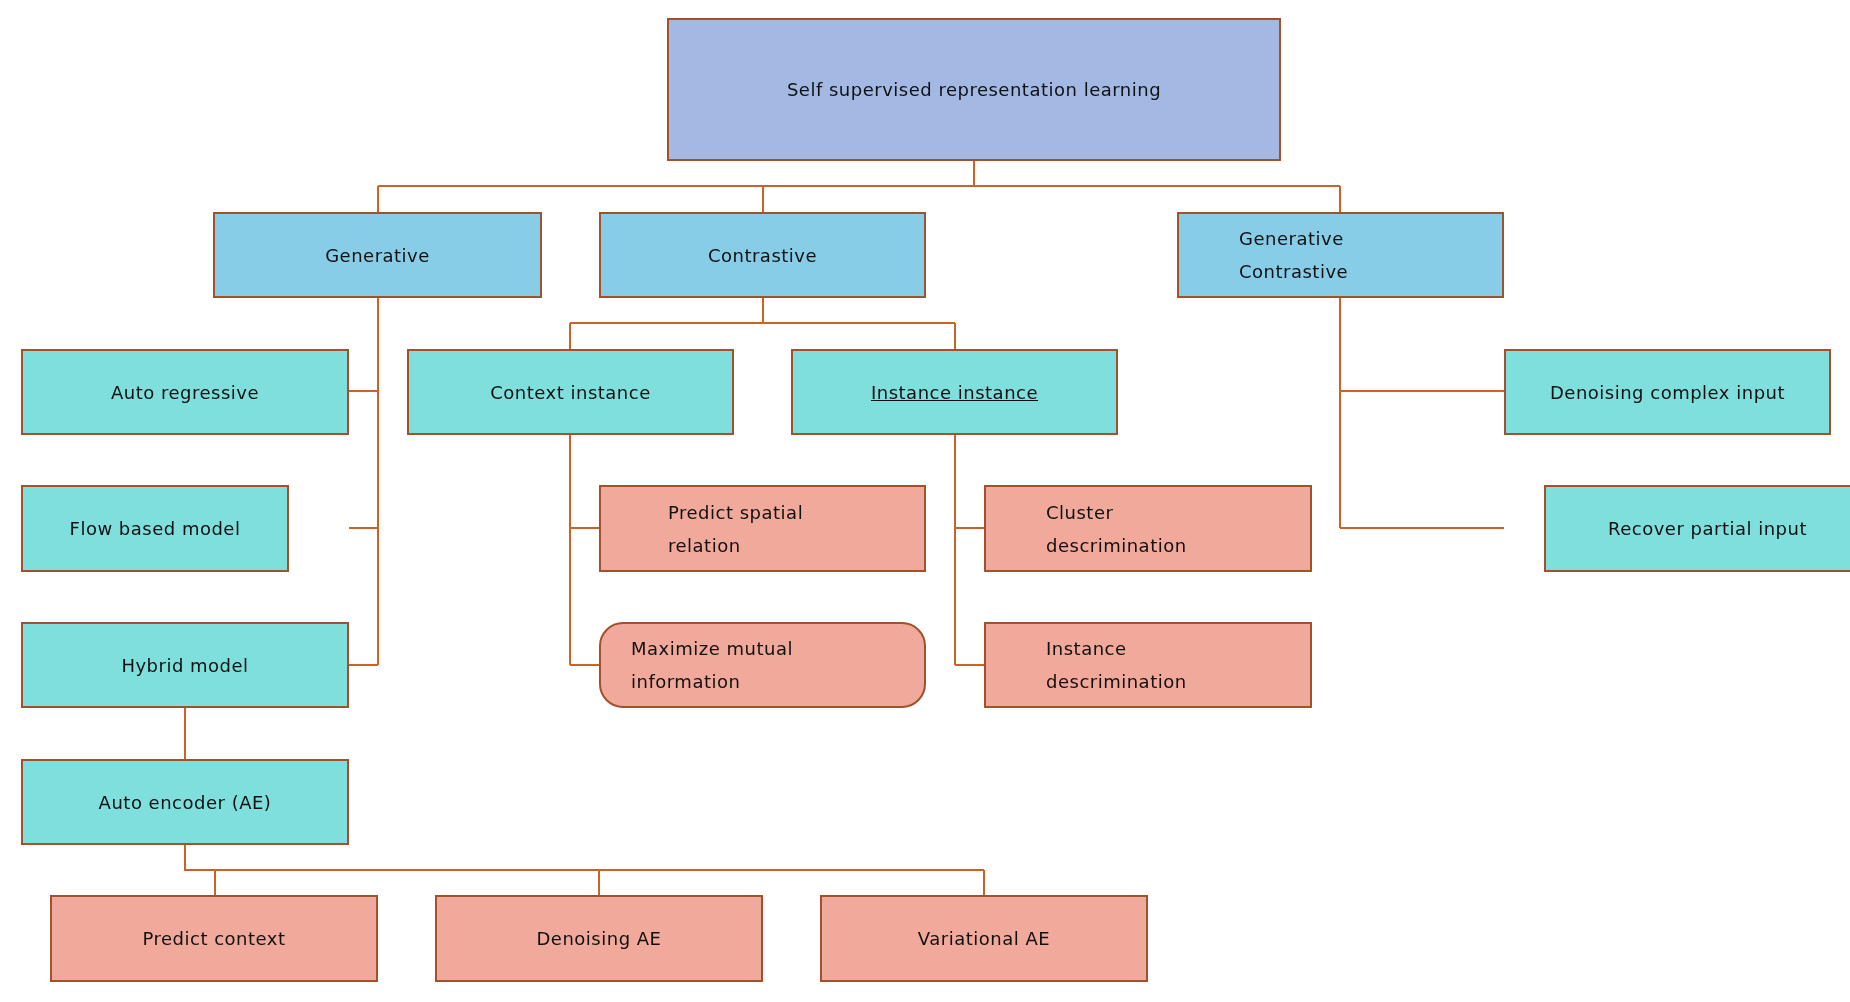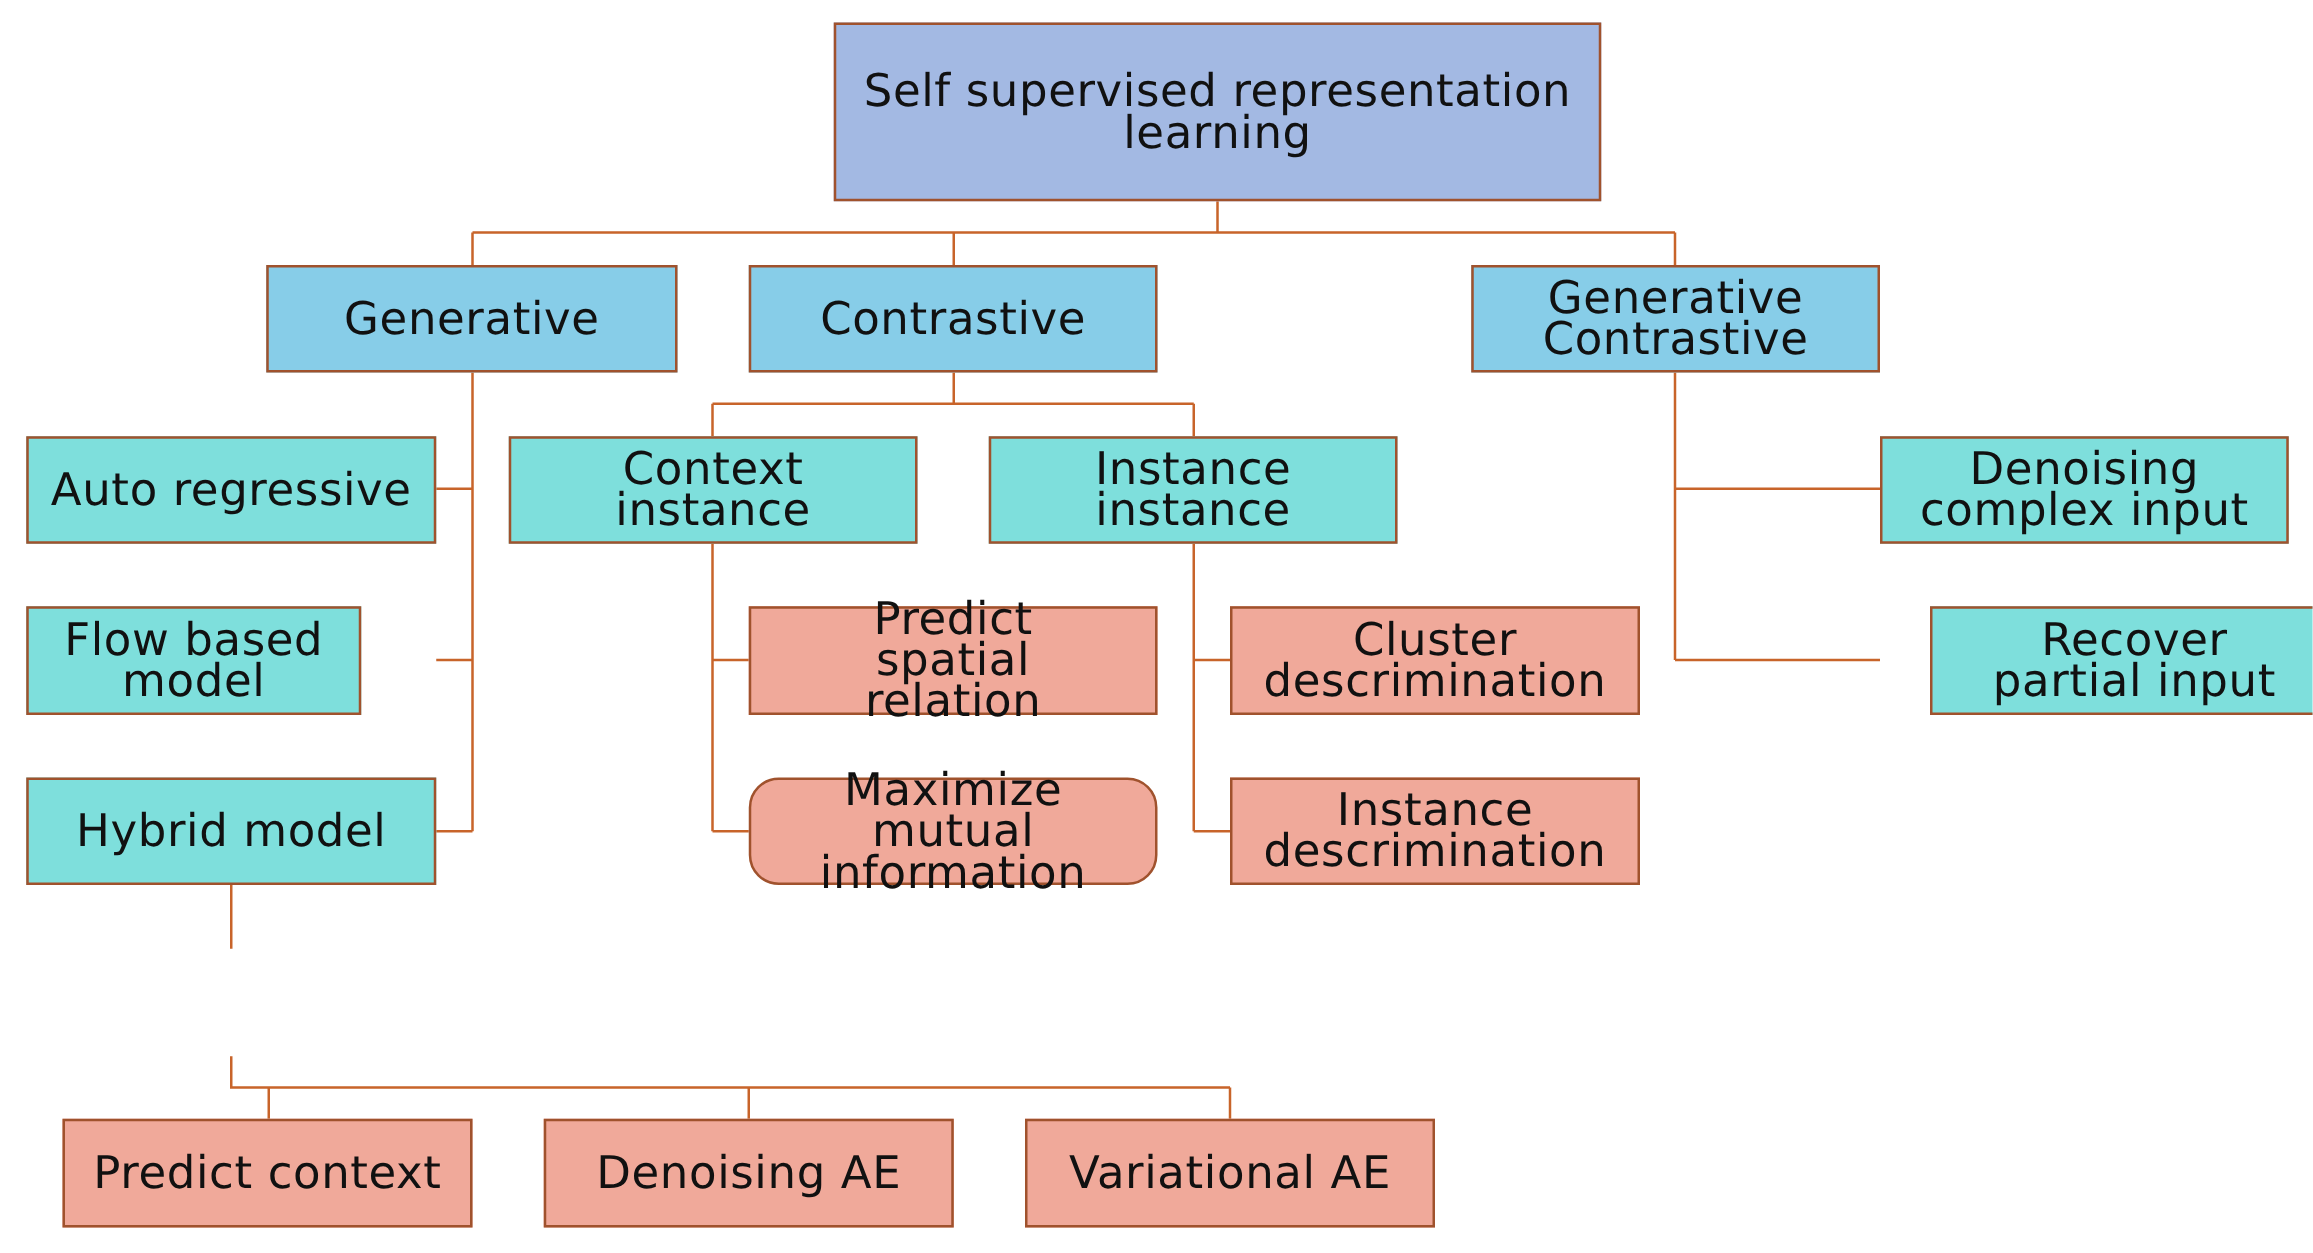--- a/index.html
+++ b/index.html
@@ -1,21 +1,21 @@
 <!DOCTYPE html>
 <html><head>
 <meta charset="utf-8">
 <style>
   html, body { margin:0; padding:0; background:#ffffff; }
   body { width:1850px; height:1002px; position:relative; overflow:hidden;
          font-family:"DejaVu Sans", sans-serif; }
   #canvas { position:absolute; left:0; top:0; width:1850px; height:1002px; }
   .node { position:absolute; box-sizing:border-box; border:2px solid #a0522d;
-          display:flex; align-items:center; justify-content:center; text-align:center;
-          color:#111; font-size:36px; line-height:33px; letter-spacing:0.5px; padding:0 10px; }
+          display:flex; align-items:center; justify-content:center; text-align:left;
+          color:#111; font-size:18px; line-height:33px; letter-spacing:0.5px; padding:0 10px; }
   .root { background:#a3b9e3; }
   .lvl1 { background:#87cde8; }
   .cyan { background:#7edfdc; }
   .salmon { background:#f0a99a; }
   svg.lines { position:absolute; left:0; top:0; }
 </style>
 </head>
 <body>
 
 <div id="canvas">
@@ -42,23 +42,24 @@
 
   <div class="node root" style="left:667px;top:18px;width:614px;height:143px;">Self supervised representation learning</div>
 
   <div class="node lvl1" style="left:213px;top:212px;width:329px;height:86px;">Generative</div>
   <div class="node lvl1" style="left:599px;top:212px;width:327px;height:86px;">Contrastive</div>
   <div class="node cyan" style="left:21px;top:349px;width:328px;height:86px;">Auto regressive</div>
 
   <div class="node lvl1" style="left:1177px;top:212px;width:327px;height:86px;padding:0 60px;">Generative Contrastive</div>
   <div class="node cyan" style="left:21px;top:485px;width:268px;height:87px;">Flow based model</div>
   <div class="node cyan" style="left:21px;top:622px;width:328px;height:86px;">Hybrid model</div>
+  <div class="node cyan" style="left:21px;top:759px;width:328px;height:86px;">Auto encoder (AE)</div>
 
   <div class="node cyan" style="left:407px;top:349px;width:327px;height:86px;">Context instance</div>
-  <div class="node cyan" style="left:791px;top:349px;width:327px;height:86px;">Instance instance</div>
+  <div class="node cyan" style="left:791px;top:349px;width:327px;height:86px;text-decoration:underline;">Instance instance</div>
 
   <div class="node salmon" style="left:599px;top:485px;width:327px;height:87px;padding:0 67px;">Predict spatial relation</div>
   <div class="node salmon" style="left:599px;top:622px;width:327px;height:86px;padding:0 30px;border-radius:24px;">Maximize mutual information</div>
   <div class="node salmon" style="left:984px;top:485px;width:328px;height:87px;padding:0 60px;">Cluster descrimination</div>
   <div class="node salmon" style="left:984px;top:622px;width:328px;height:86px;padding:0 60px;">Instance descrimination</div>
 
   <div class="node cyan" style="left:1504px;top:349px;width:327px;height:86px;padding:0 12px;">Denoising complex input</div>
   <div class="node cyan" style="left:1504px;top:485px;width:327px;height:87px;padding:0 40px;margin-left:40px;">Recover partial input</div>
 
   <div class="node salmon" style="left:50px;top:895px;width:328px;height:87px;">Predict context</div>

